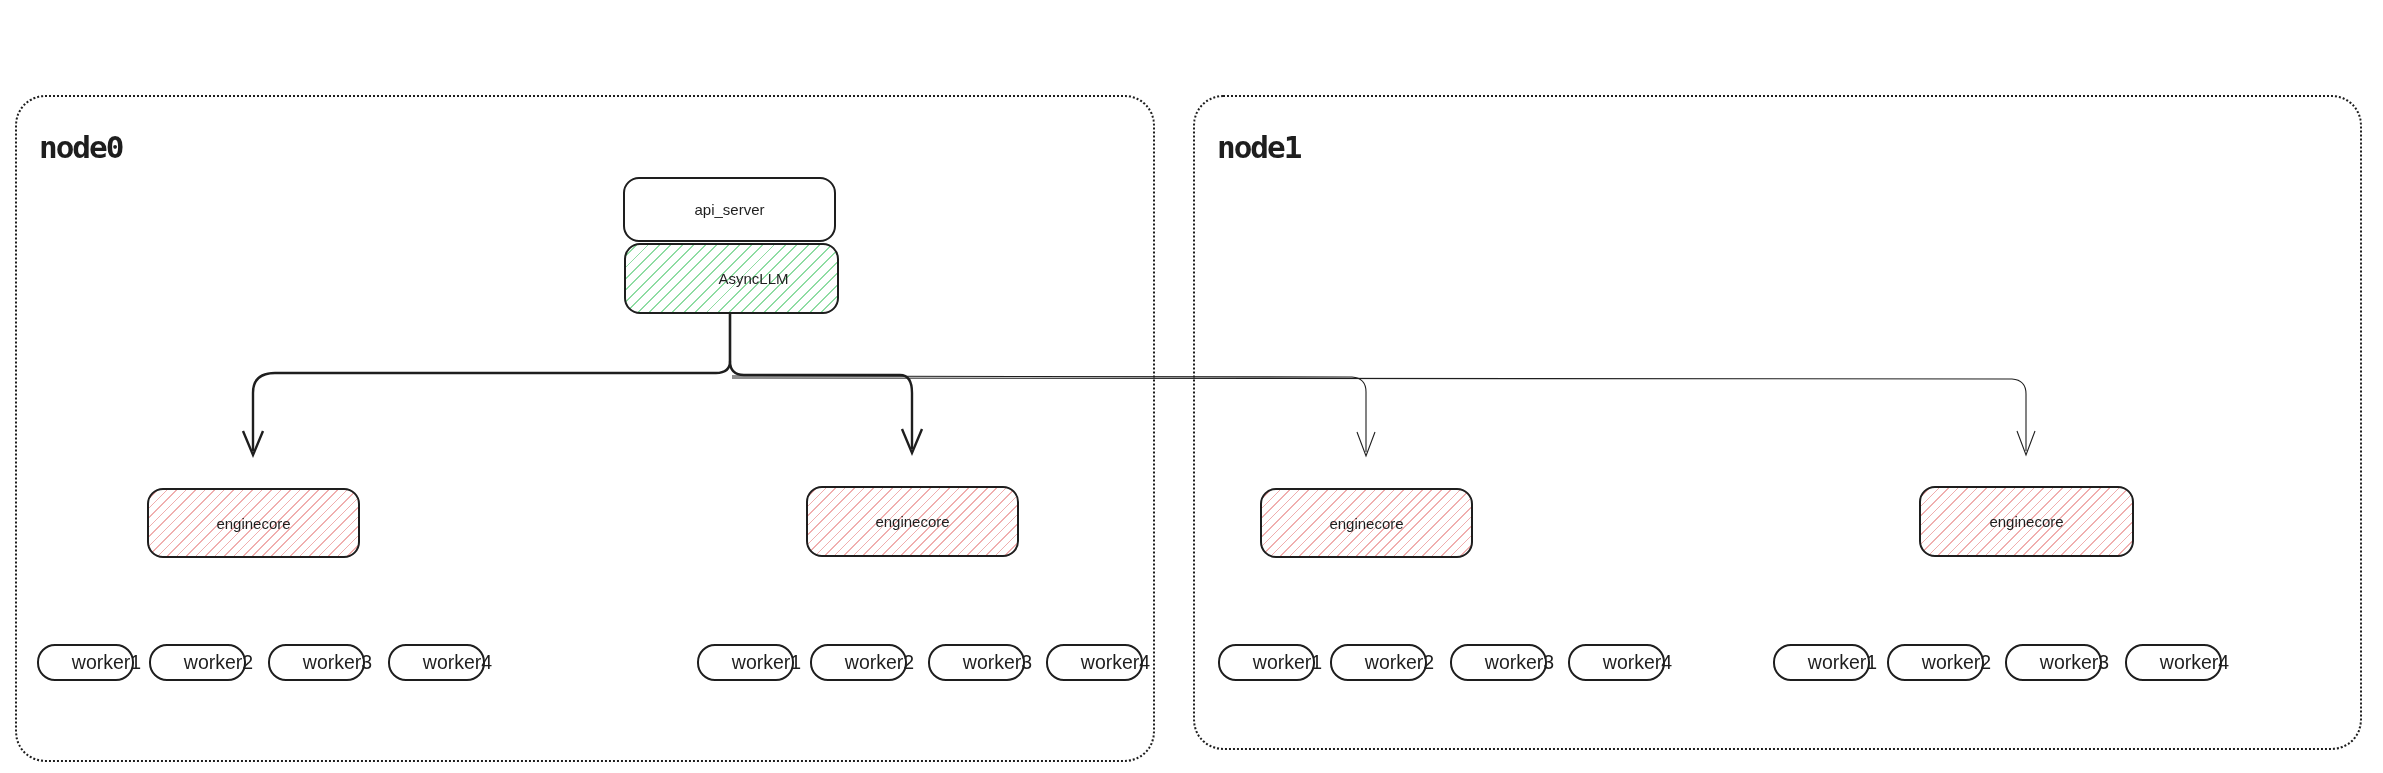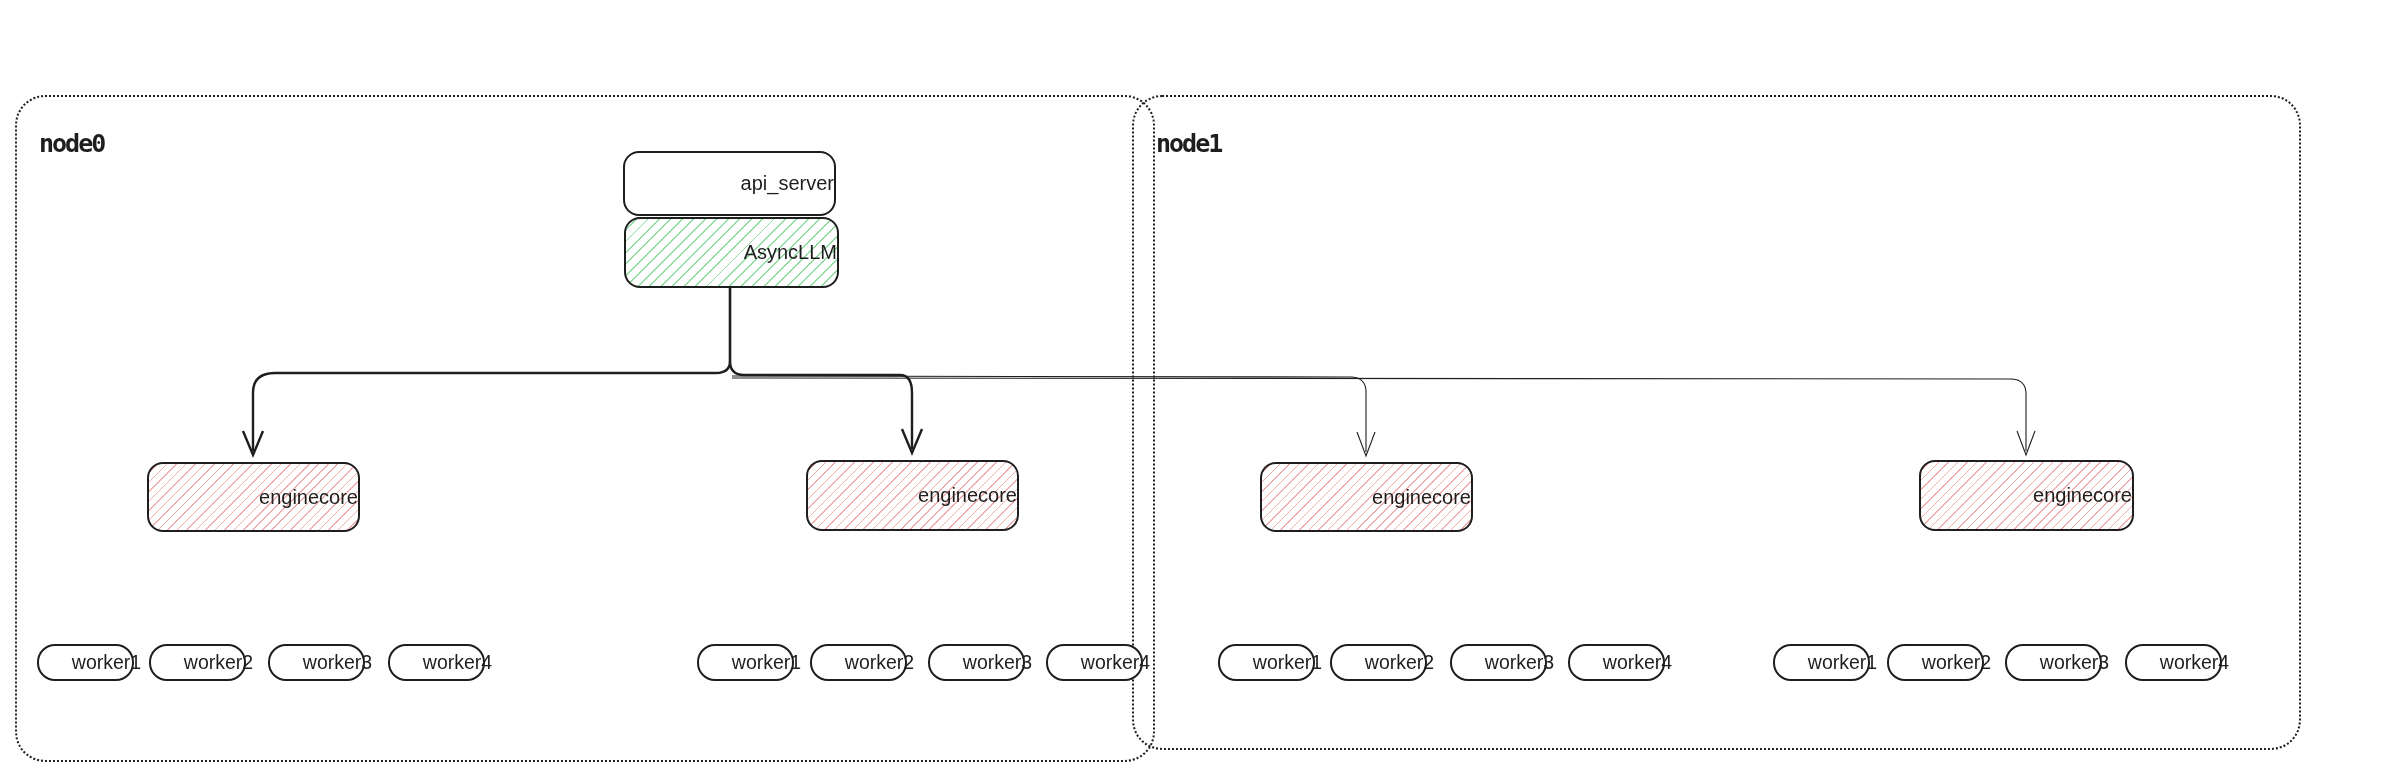--- a/index.html
+++ b/index.html
@@ -29,36 +29,37 @@
     border-radius: 30px;
     box-sizing: border-box;
     background: transparent;
   }
   .node-label {
     position: absolute;
     left: 22px;
     top: 32px;
     font-family: "DejaVu Sans Mono", monospace;
     font-weight: 700;
-    font-size: 25px;
+    font-size: 31px;
     letter-spacing: -2px;
     color: #1e1e1e;
   }
   .box {
     position: absolute;
     box-sizing: border-box;
     border: 2.4px solid #1e1e1e;
     border-radius: 16px;
     background: #ffffff;
     display: flex;
     align-items: center;
-    justify-content: flex-end;
-    font-size: 20px;
+    justify-content: center;
+    font-size: 15px;
     color: #1e1e1e;
     white-space: nowrap;
+    margin-top: 26px;
   }
   .hatch-green {
     background-color: #ffffff;
     background-image: repeating-linear-gradient(135deg,
       rgba(0,0,0,0) 0px, rgba(0,0,0,0) 6.8px,
       #8edca2 6.8px, #8edca2 8.1px);
   }
   .hatch-red {
     background-color: #ffffff;
     background-image: repeating-linear-gradient(135deg,
@@ -93,21 +94,21 @@
 </head>
 <body>
 
 <div class="canvas">
 
 
   <div class="node-box" style="left:15px; top:95px; width:1140px; height:667px;">
     <div class="node-label">node0</div>
   </div>
 
-  <div class="node-box" style="left:1132px; top:95px; width:1169px; height:655px;">
+  <div class="node-box" style="left:1193px; top:95px; width:1169px; height:655px;">
     <div class="node-label">node1</div>
   </div>
 
   <svg class="connectors" viewBox="0 0 2383 773" xmlns="http://www.w3.org/2000/svg">
 
     <path d="M 730 288 L 730 361" fill="none" stroke="#1e1e1e" stroke-width="2.6"></path>
 
     <path d="M 730 361 Q 730 373 716 373 L 275 373 Q 253 373 253 393 L 253 451" fill="none" stroke="#1e1e1e" stroke-width="2.4"></path>
     <path d="M 243 431 L 253 455 L 263 431" fill="none" stroke="#1e1e1e" stroke-width="2.4"></path>
 

